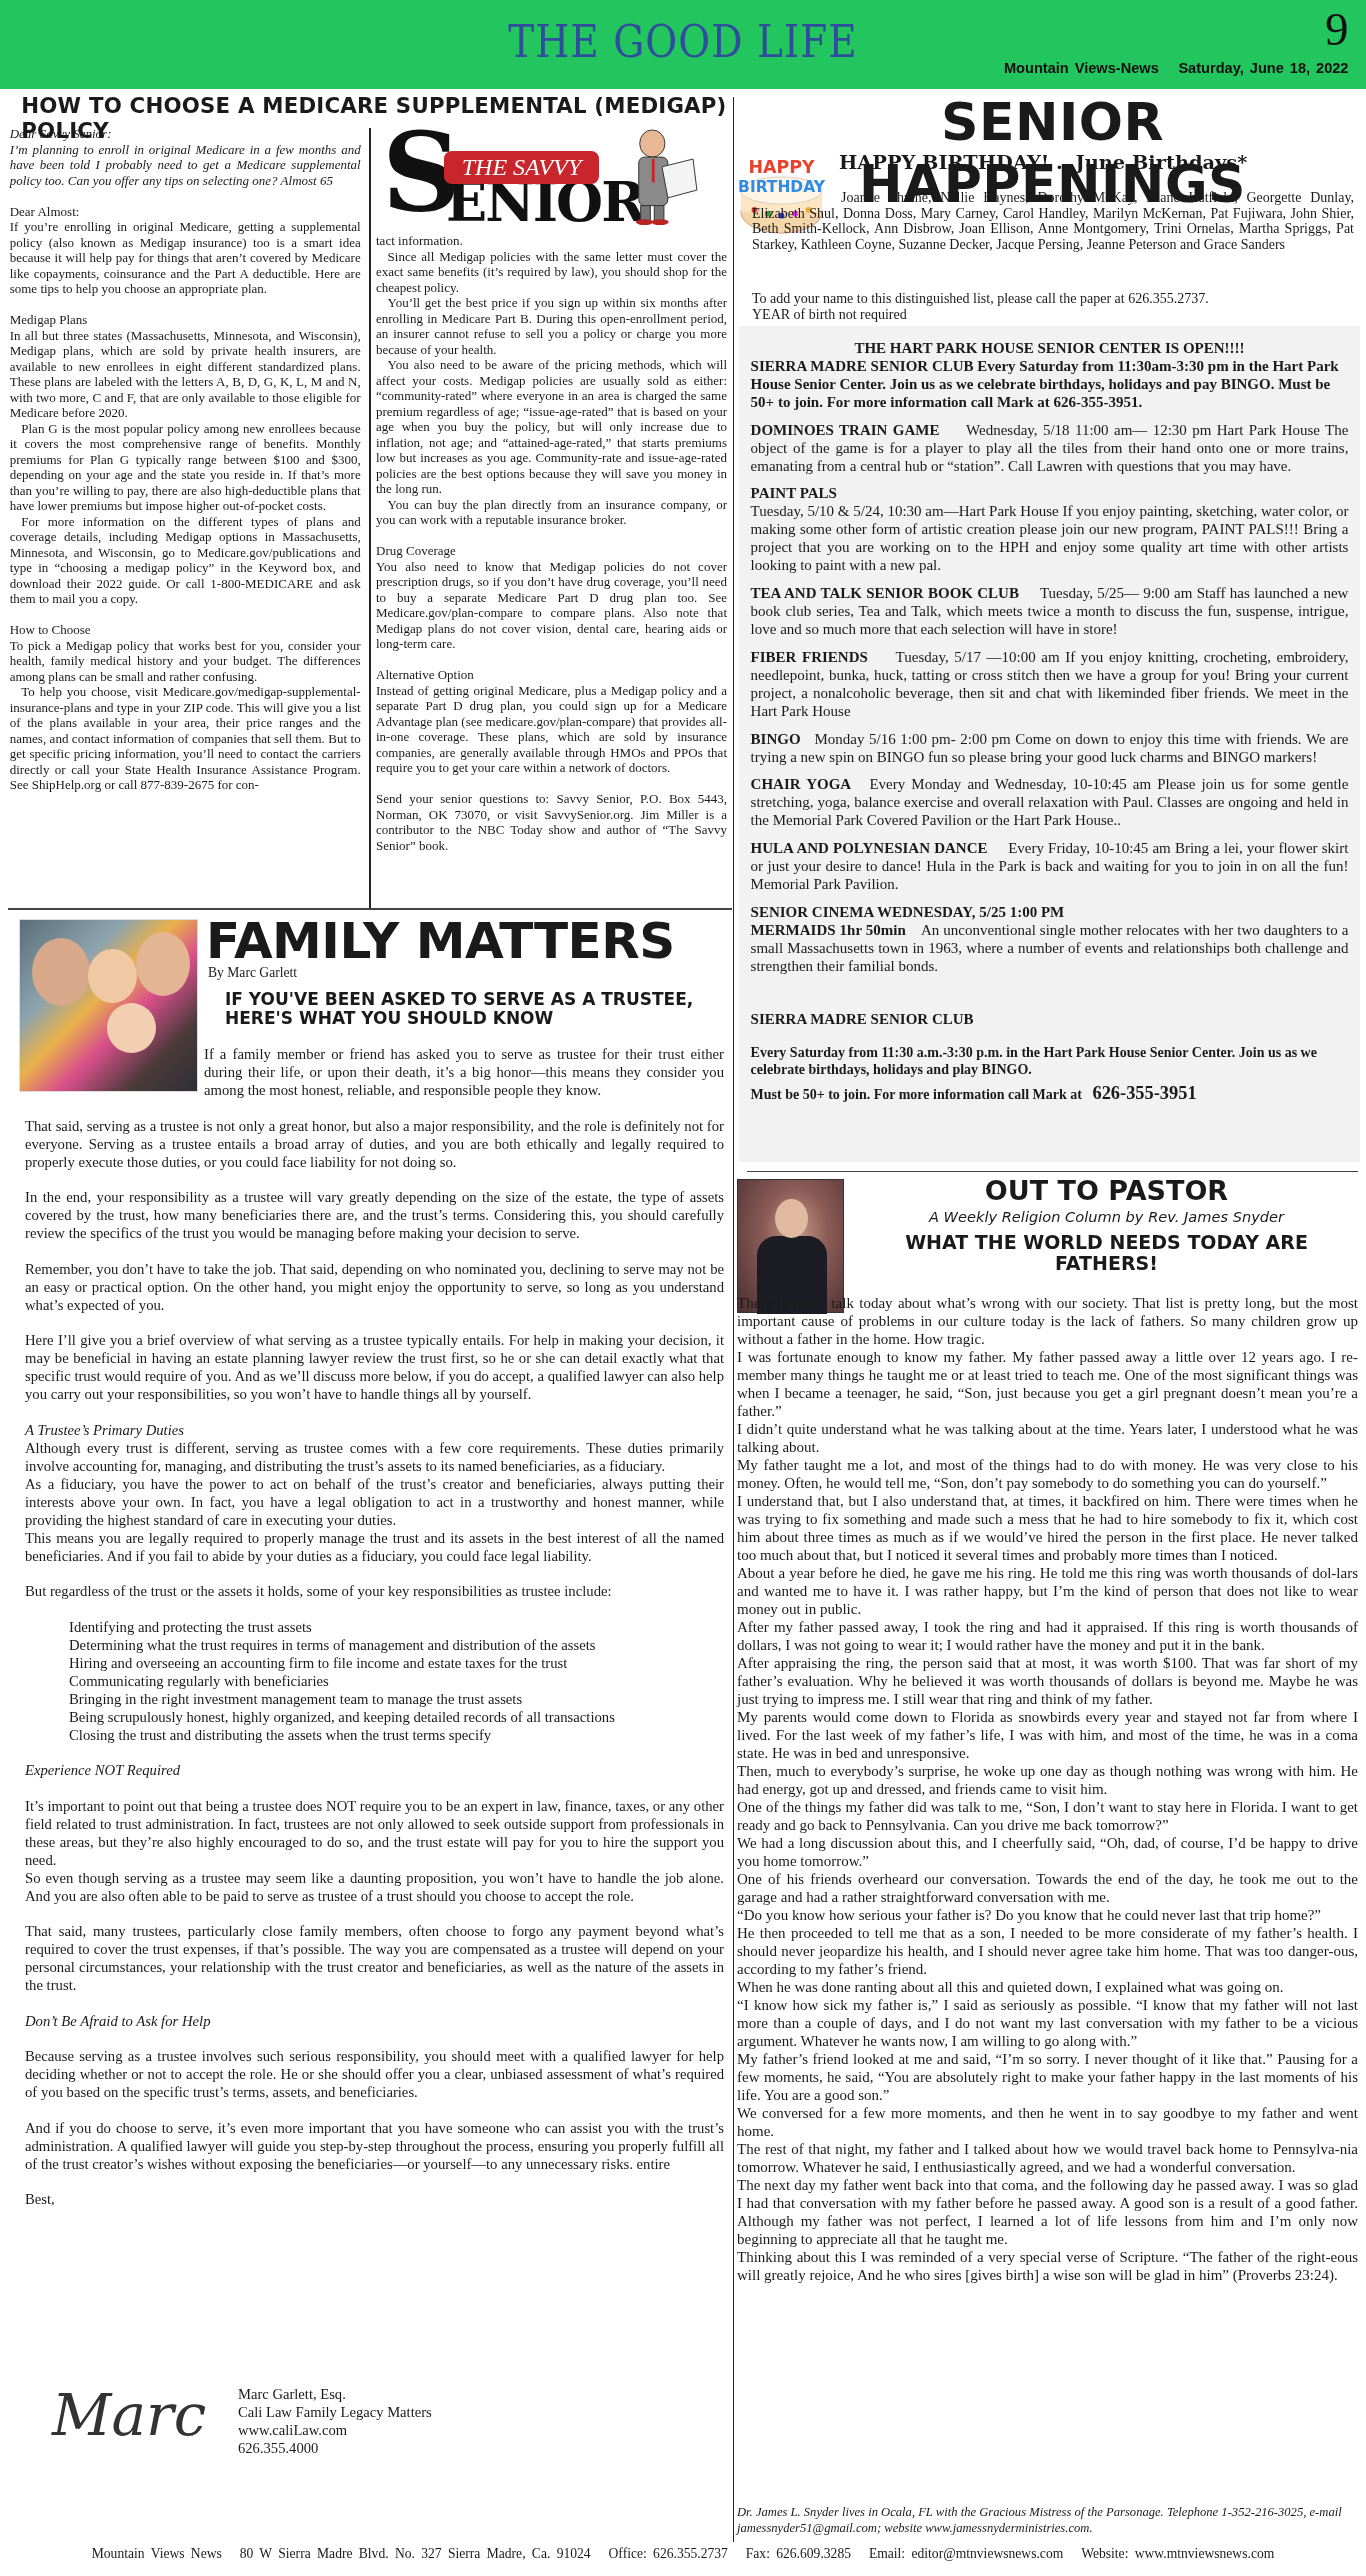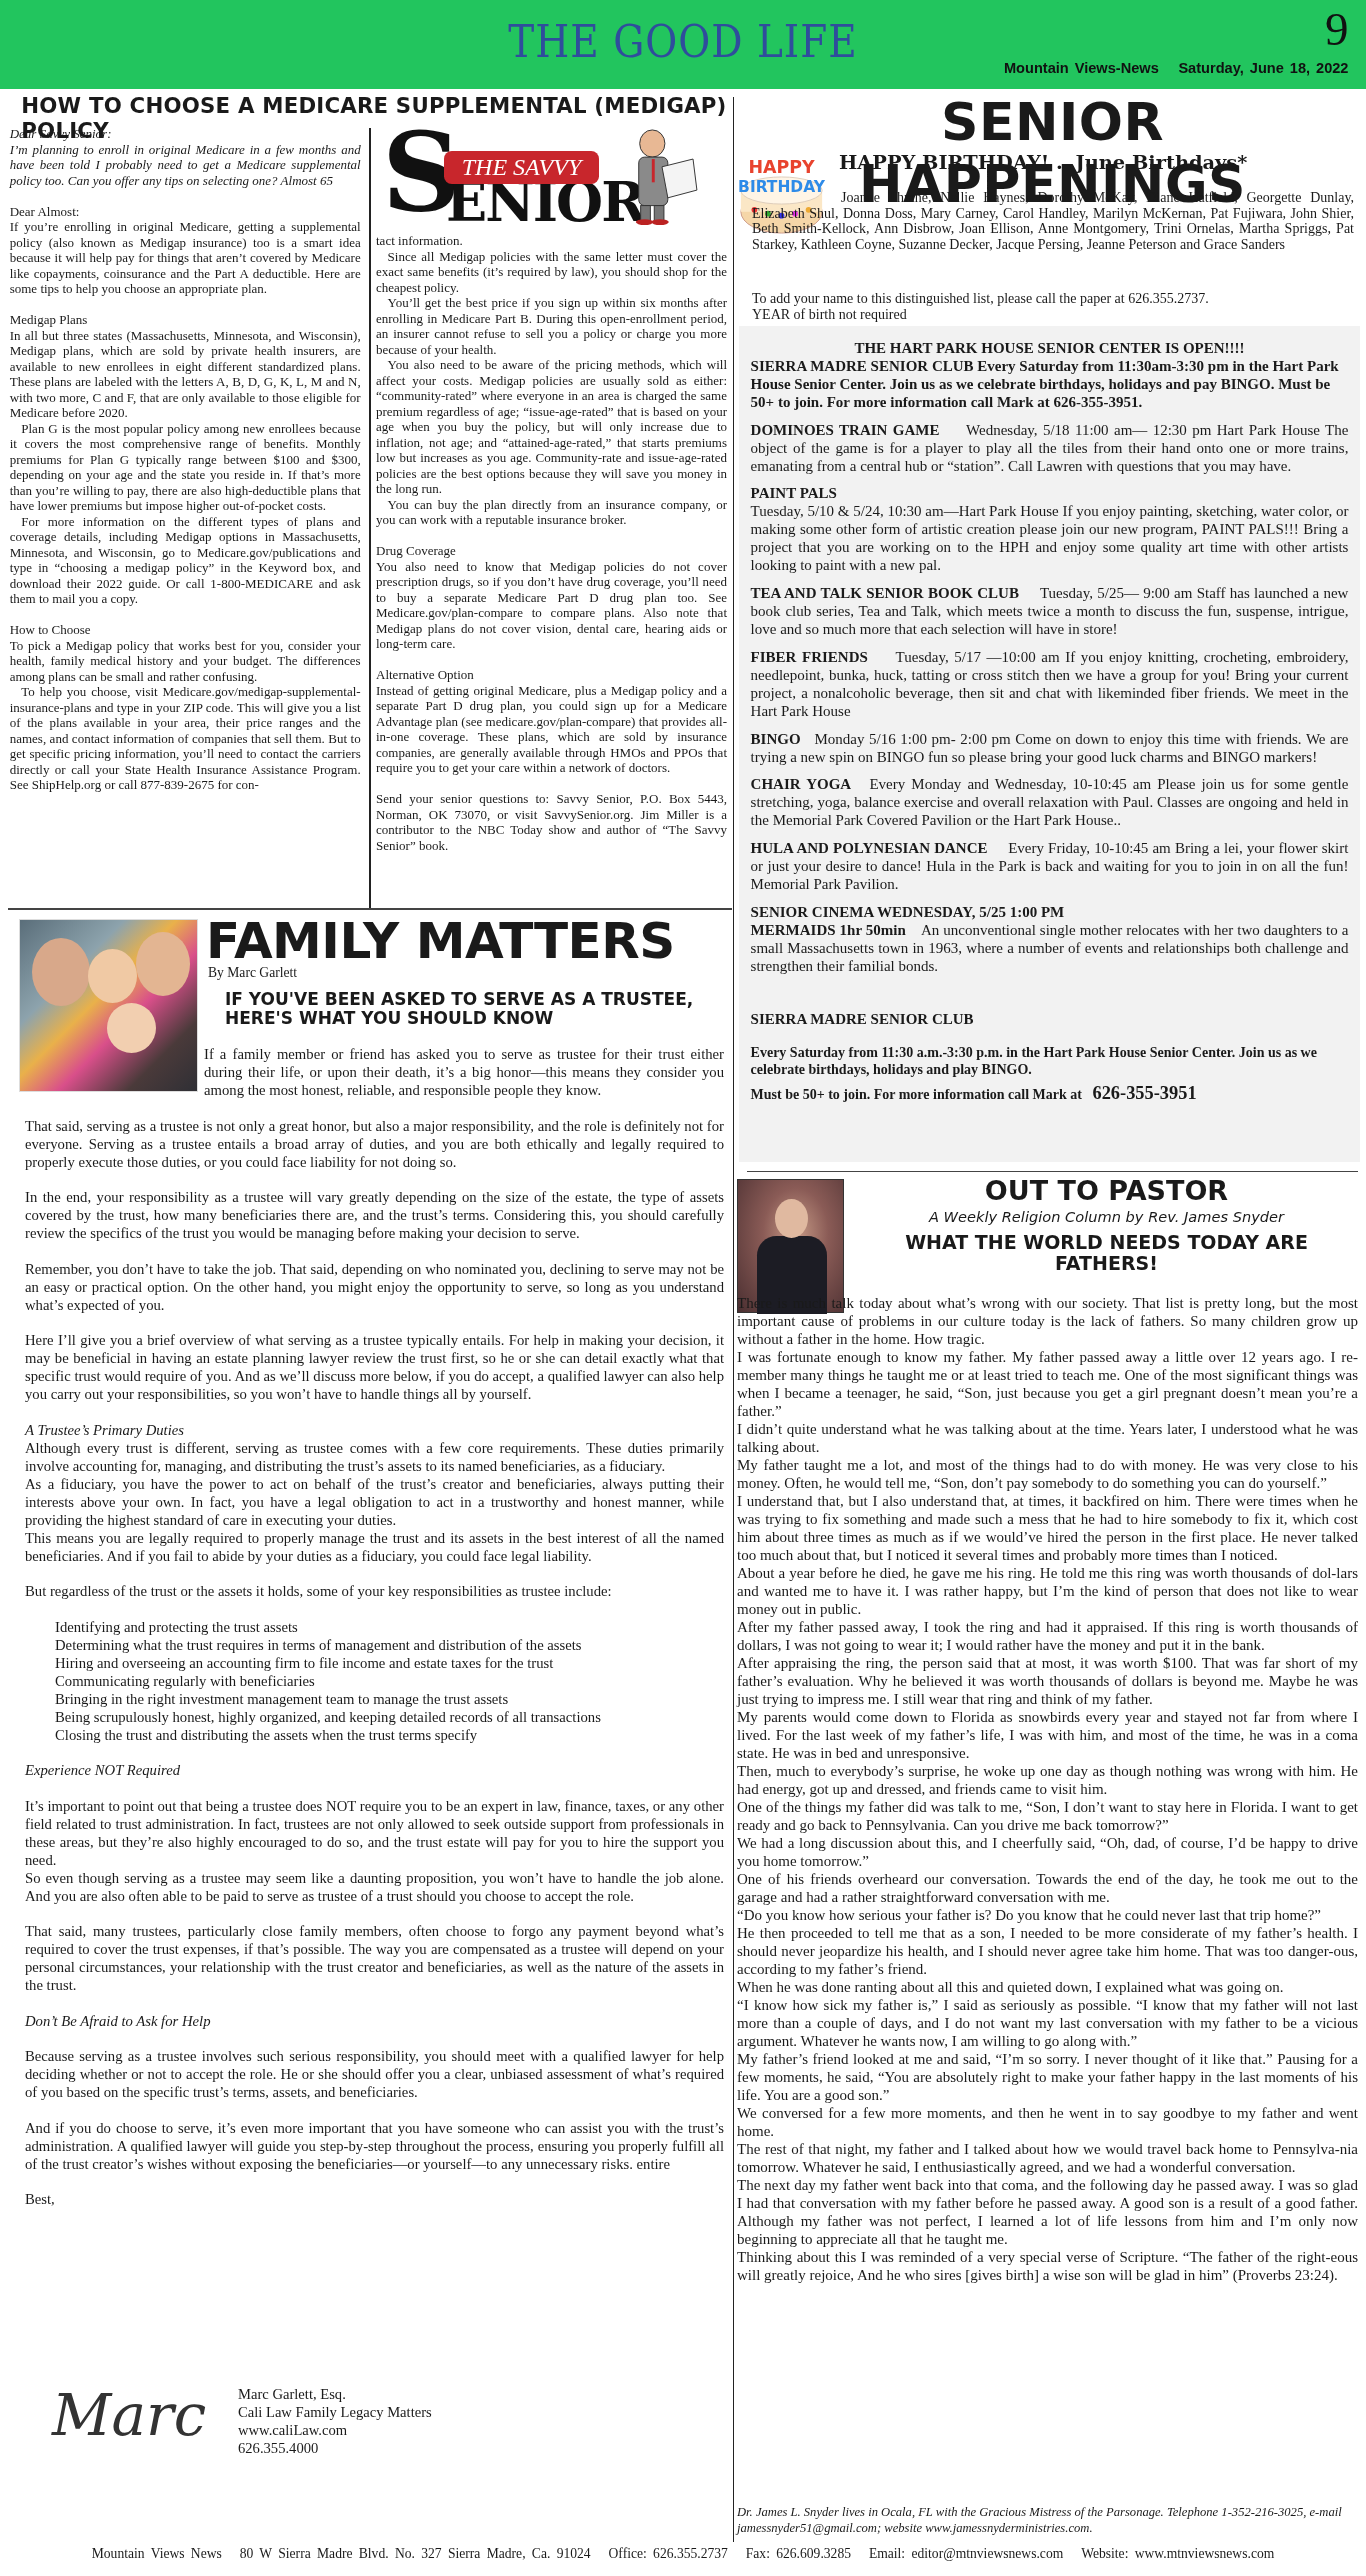--- a/index.html
+++ b/index.html
@@ -43,21 +43,21 @@
   .family-photo .c2 { position:absolute; left:68px; top:29px; width:49px; height:54px; border-radius:50%; background:#f0c9a4; }
   .family-photo .c3 { position:absolute; left:116px; top:11.6px; width:54px; height:64px; border-radius:50%; background:#e3b592; }
   .family-photo .c4 { position:absolute; left:87px; top:83px; width:49px; height:50px; border-radius:50%; background:#f2cfb0; }
   .fm-head { position: absolute; left: 206px; top: 914px; font-family: "DejaVu Sans", sans-serif; font-weight: bold; font-size: 50px; letter-spacing: -0.5px; line-height: 54px; }
   .fm-byline { position: absolute; left: 208px; top: 965px; font-size: 13.6px; }
   .fm-sub { position: absolute; left: 225px; top: 990px; width: 485px; font-family: "DejaVu Sans", sans-serif; font-weight: bold; font-size: 17px; line-height: 19.4px; }
   .fm-body { position: absolute; left: 25px; top: 1045px; width: 699px; font-size: 14.7px; line-height: 18px; text-align: justify; }
   .fm-body .lead { margin-left: 179px; }
   .fm-body .para { margin-bottom: 17.5px; }
   .fm-body .ital { font-style: italic; }
-  .fm-body ul { list-style: none; margin-left: 30px; margin-bottom: 17.5px; }
+  .fm-body ul { list-style: none; margin-left: 44px; margin-bottom: 17.5px; }
   .fm-sign { position: absolute; left: 25px; top: 2377px; width: 699px; height: 107px; }
   .fm-sign .sig { position: absolute; left: 27px; top: 3.9px; font-family: "DejaVu Serif", serif; font-style: italic; font-size: 58px; color: #333; }
   .fm-sign .info { position: absolute; left: 213px; top: 7.8px; font-size: 14.6px; line-height: 18px; }
 
   .pastor-photo { position: absolute; left: 737px; top: 1179px; width: 107px; height: 134px; background: radial-gradient(ellipse at 55% 40%, #c69a86 0%, #8a5b56 40%, #4a2f31 100%); border: 1px solid #333; }
   .pastor-photo .head { position:absolute; left:37px; top:19.4px; width:33px; height:39px; border-radius:50%; background:#e0b9a0; }
   .pastor-photo .suit { position:absolute; left:19.4px; top:56px; width:70px; height:78px; background:#1c1c24; border-radius:19.4px 19.4px 0 0; }
   .otp-head { position: absolute; left: 854px; top: 1174px; width: 505px; text-align: center; font-family: "DejaVu Sans", sans-serif; font-weight: bold; font-size: 27px; line-height: 33px; }
   .otp-sub { position: absolute; left: 854px; top: 1208px; width: 505px; text-align: center; font-family: "DejaVu Sans", sans-serif; font-style: italic; font-size: 14.6px; }
   .otp-title { position: absolute; left: 854px; top: 1232px; width: 505px; text-align: center; font-family: "DejaVu Sans", sans-serif; font-weight: bold; font-size: 19px; line-height: 21.3px; }

